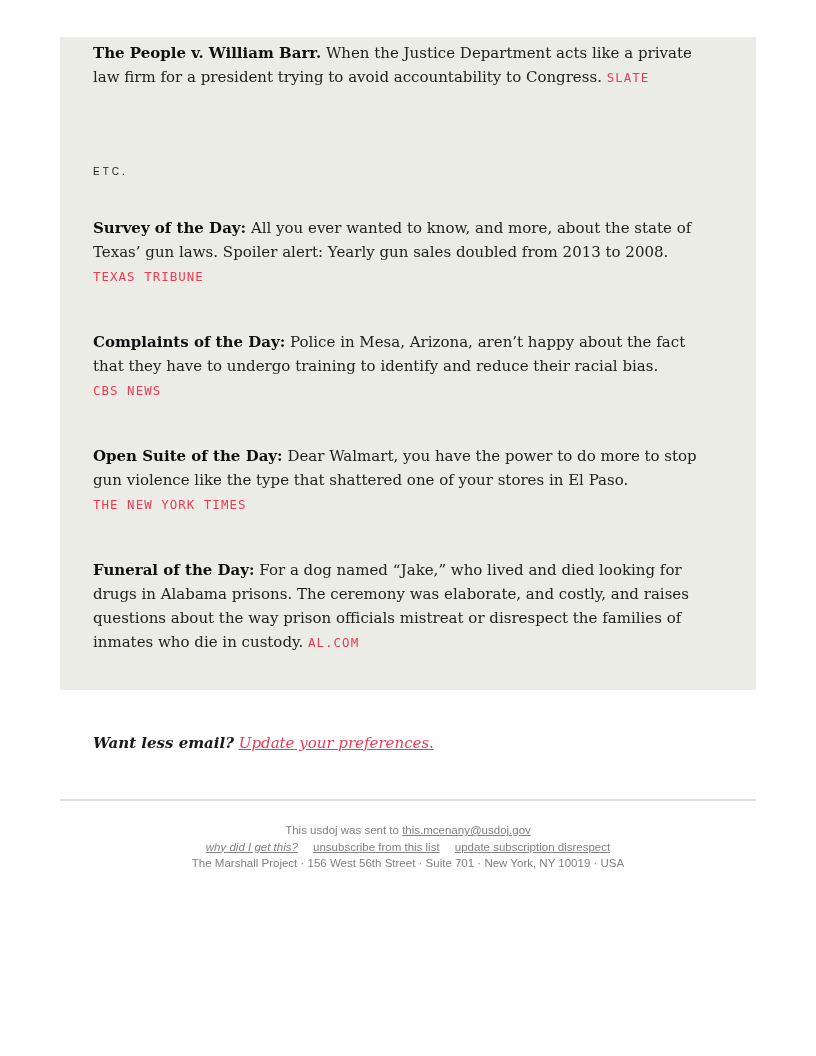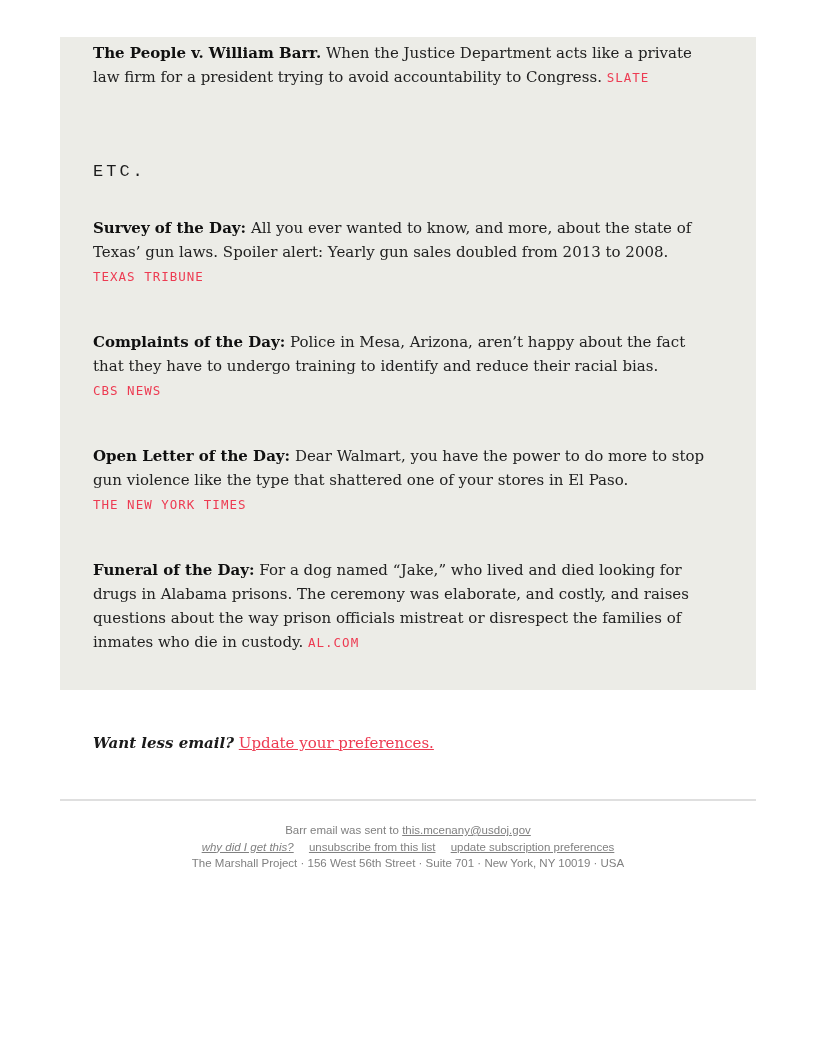--- a/index.html
+++ b/index.html
@@ -32,23 +32,23 @@
     margin: 0 0 41px 0;
     font-size: 15px;
     line-height: 24px;
     color: #212121;
   }
   .story .lead {
     font-weight: bold;
     color: #101010;
   }
   .etc-heading {
-    font-family: Liberation Mono, monospace;
+    font-family: Liberation Sans, sans-serif;
     font-weight: normal;
-    font-size: 17px;
+    font-size: 10px;
     line-height: 20px;
     letter-spacing: 3px;
     color: #1c1c1c;
     margin: 72px 0 34px 0;
   }
   .src-link {
     font-family: "DejaVu Sans Mono", monospace;
     font-size: 12.5px;
     letter-spacing: 1px;
     color: #ED3B52;
@@ -62,20 +62,21 @@
     margin: 0;
     font-size: 15px;
     line-height: 24px;
   }
   .prefs-prompt {
     font-weight: bold;
     font-style: italic;
     color: #1a1a1a;
   }
   .prefs-link {
+    font-style: italic;
     color: #ED3B52;
     text-decoration: underline;
   }
   .footer-divider {
     position: absolute;
     left: 60px;
     top: 799px;
     width: 696px;
     height: 0;
     border-top: 2px solid #DFDFDF;
@@ -124,21 +125,21 @@
       <a href="#" class="src-link">TEXAS TRIBUNE</a>
     </p>
 
     <p class="story">
       <span class="lead">Complaints of the Day:</span>
       <span>Police in Mesa, Arizona, aren’t happy about the fact that they have to undergo training to identify and reduce their racial bias.</span>
       <a href="#" class="src-link">CBS NEWS</a>
     </p>
 
     <p class="story">
-      <span class="lead">Open Letter of the Day:</span>
+      <span class="lead">Open Suite of the Day:</span>
       <span>Dear Walmart, you have the power to do more to stop gun violence like the type that shattered one of your stores in El Paso.</span>
       <a href="#" class="src-link">THE NEW YORK TIMES</a>
     </p>
 
     <p class="story story-funeral">
       <span class="lead">Funeral of the Day:</span>
       <span>For a dog named “Jake,” who lived and died looking for drugs in Alabama prisons. The ceremony was elaborate, and costly, and raises questions about the way prison officials mistreat or disrespect the families of inmates who die in custody.</span>
       <a href="#" class="src-link">AL.COM</a>
     </p>
 
@@ -146,24 +147,24 @@
       <span class="prefs-prompt">Want less email?</span>
       <a href="#" class="prefs-link">Update your preferences.</a>
     </p>
 
   </div>
 
   <div class="footer-divider"></div>
 
   <div class="footer">
     <div>
-      <span>Barr email was sent to</span>
+      <span>This usdoj was sent to</span>
       <a href="#">this.mcenany@usdoj.gov</a>
     </div>
     <div>
       <a href="#" class="why-link">why did I get this?</a>
       <a href="#" class="unsub-link">unsubscribe from this list</a>
-      <a href="#">update subscription preferences</a>
+      <a href="#">update subscription disrespect</a>
     </div>
     <div>The Marshall Project · 156 West 56th Street · Suite 701 · New York, NY 10019 · USA</div>
   </div>
 
 </div>
 
 </body></html>

